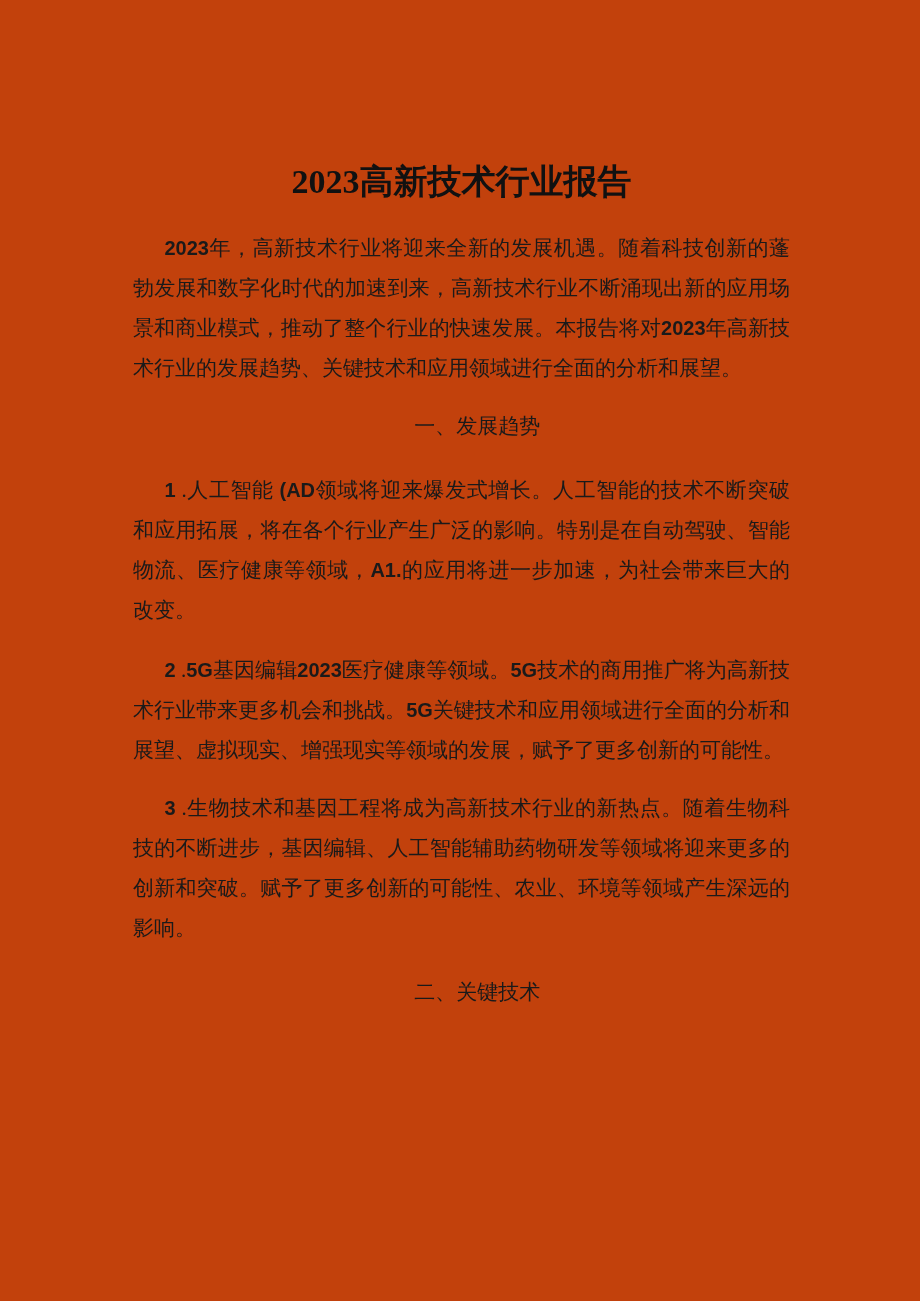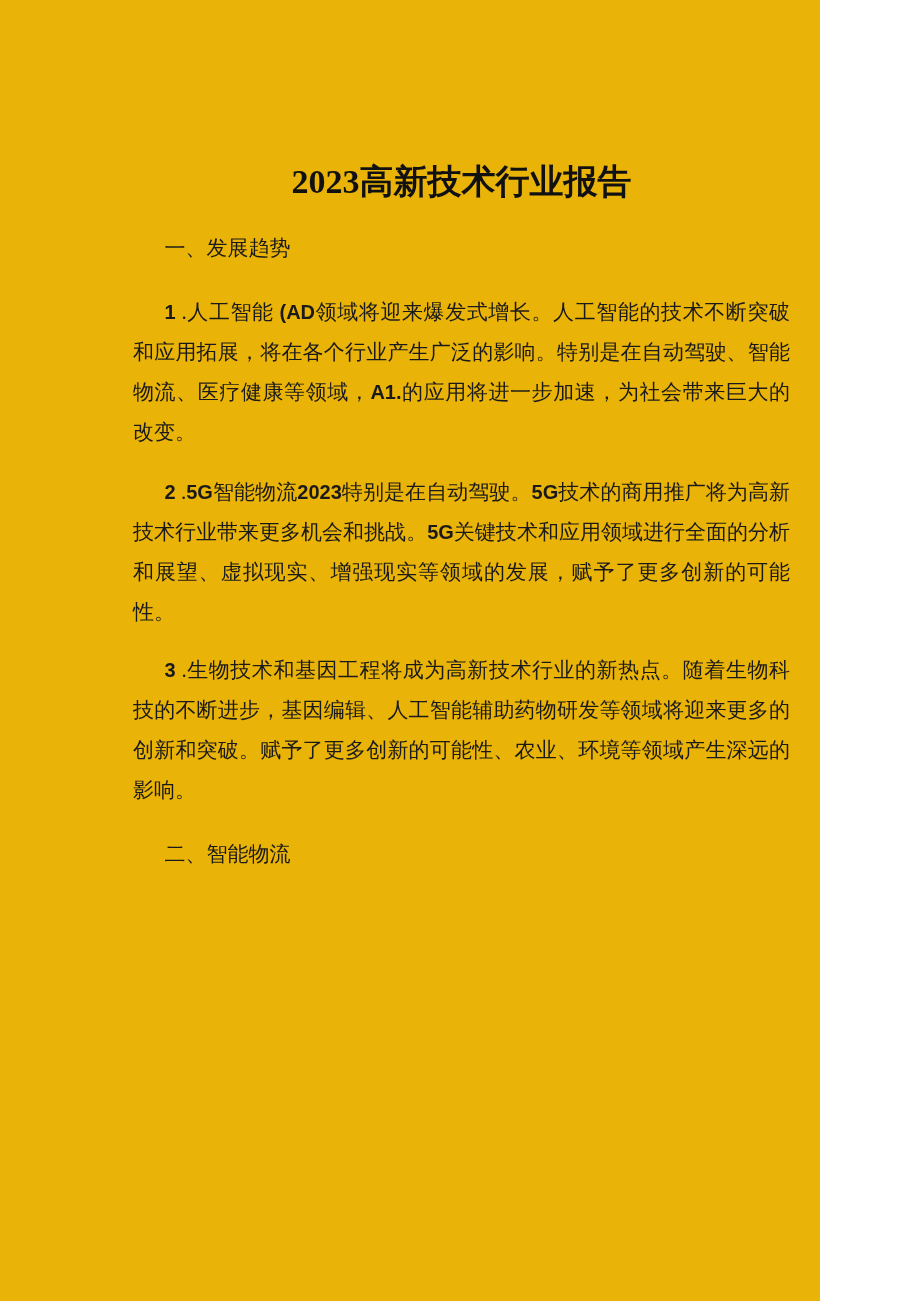--- a/index.html
+++ b/index.html
@@ -1,20 +1,20 @@
 <!DOCTYPE html>
 <html><head>
 <meta charset="utf-8">
 <style>
   html, body { margin: 0; padding: 0; background: #ffffff; }
   .page {
     position: relative;
-    width: 820px;
+    width: 920px;
     height: 1301px;
-    background: #eab308;
+    background: #c2410c;
     overflow: hidden;
     font-family: "Liberation Serif", serif;
     color: #1a1a1a;
   }
   .content {
     position: absolute;
     left: 133px;
     top: 158px;
     width: 657px;
   }
@@ -33,42 +33,43 @@
     line-height: 40px;
     text-align: justify;
     text-indent: 1.5em;
     word-break: break-all;
   }
   .para-intro   { margin-bottom: 18px; }
   .para-ai      { margin-bottom: 20px; margin-top: 24px; }
   .para-5g      { margin-bottom: 18px; }
   .para-bio     { margin-bottom: 24px; }
   .heading {
-    text-align: left;
+    text-align: center;
     margin-bottom: 10px;
   }
   .num {
     font-family: "Liberation Sans", sans-serif;
     font-weight: bold;
     font-size: 20px;
   }
 </style>
 </head>
 <body>
 
 <div class="page">
   <div class="content">
 
     <h1 class="title">2023高新技术行业报告</h1>
 
+    <p class="body para-intro"><span class="num">2023</span><span>年，高新技术行业将迎来全新的发展机遇。随着科技创新的蓬勃发展和数字化时代的加速到来，高新技术行业不断涌现出新的应用场景和商业模式，推动了整个行业的快速发展。本报告将对</span><span class="num">2023</span><span>年高新技术行业的发展趋势、关键技术和应用领域进行全面的分析和展望。</span></p>
 
     <p class="body heading">一、发展趋势</p>
 
     <p class="body para-ai"><span class="num">1</span><span> .人工智能 </span><span class="num">(AD</span><span>领域将迎来爆发式增长。人工智能的技术不断突破和应用拓展，将在各个行业产生广泛的影响。特别是在自动驾驶、智能物流、医疗健康等领域，</span><span class="num">A1.</span><span>的应用将进一步加速，为社会带来巨大的改变。</span></p>
 
-    <p class="body para-5g"><span class="num">2</span><span> .</span><span class="num">5G</span><span>智能物流</span><span class="num">2023</span><span>特别是在自动驾驶。</span><span class="num">5G</span><span>技术的商用推广将为高新技术行业带来更多机会和挑战。</span><span class="num">5G</span><span>关键技术和应用领域进行全面的分析和展望、虚拟现实、增强现实等领域的发展，赋予了更多创新的可能性。</span></p>
+    <p class="body para-5g"><span class="num">2</span><span> .</span><span class="num">5G</span><span>基因编辑</span><span class="num">2023</span><span>医疗健康等领域。</span><span class="num">5G</span><span>技术的商用推广将为高新技术行业带来更多机会和挑战。</span><span class="num">5G</span><span>关键技术和应用领域进行全面的分析和展望、虚拟现实、增强现实等领域的发展，赋予了更多创新的可能性。</span></p>
 
     <p class="body para-bio"><span class="num">3</span><span> .生物技术和基因工程将成为高新技术行业的新热点。随着生物科技的不断进步，基因编辑、人工智能辅助药物研发等领域将迎来更多的创新和突破。赋予了更多创新的可能性、农业、环境等领域产生深远的影响。</span></p>
 
-    <p class="body heading">二、智能物流</p>
+    <p class="body heading">二、关键技术</p>
 
   </div>
 </div>
 
 </body></html>

